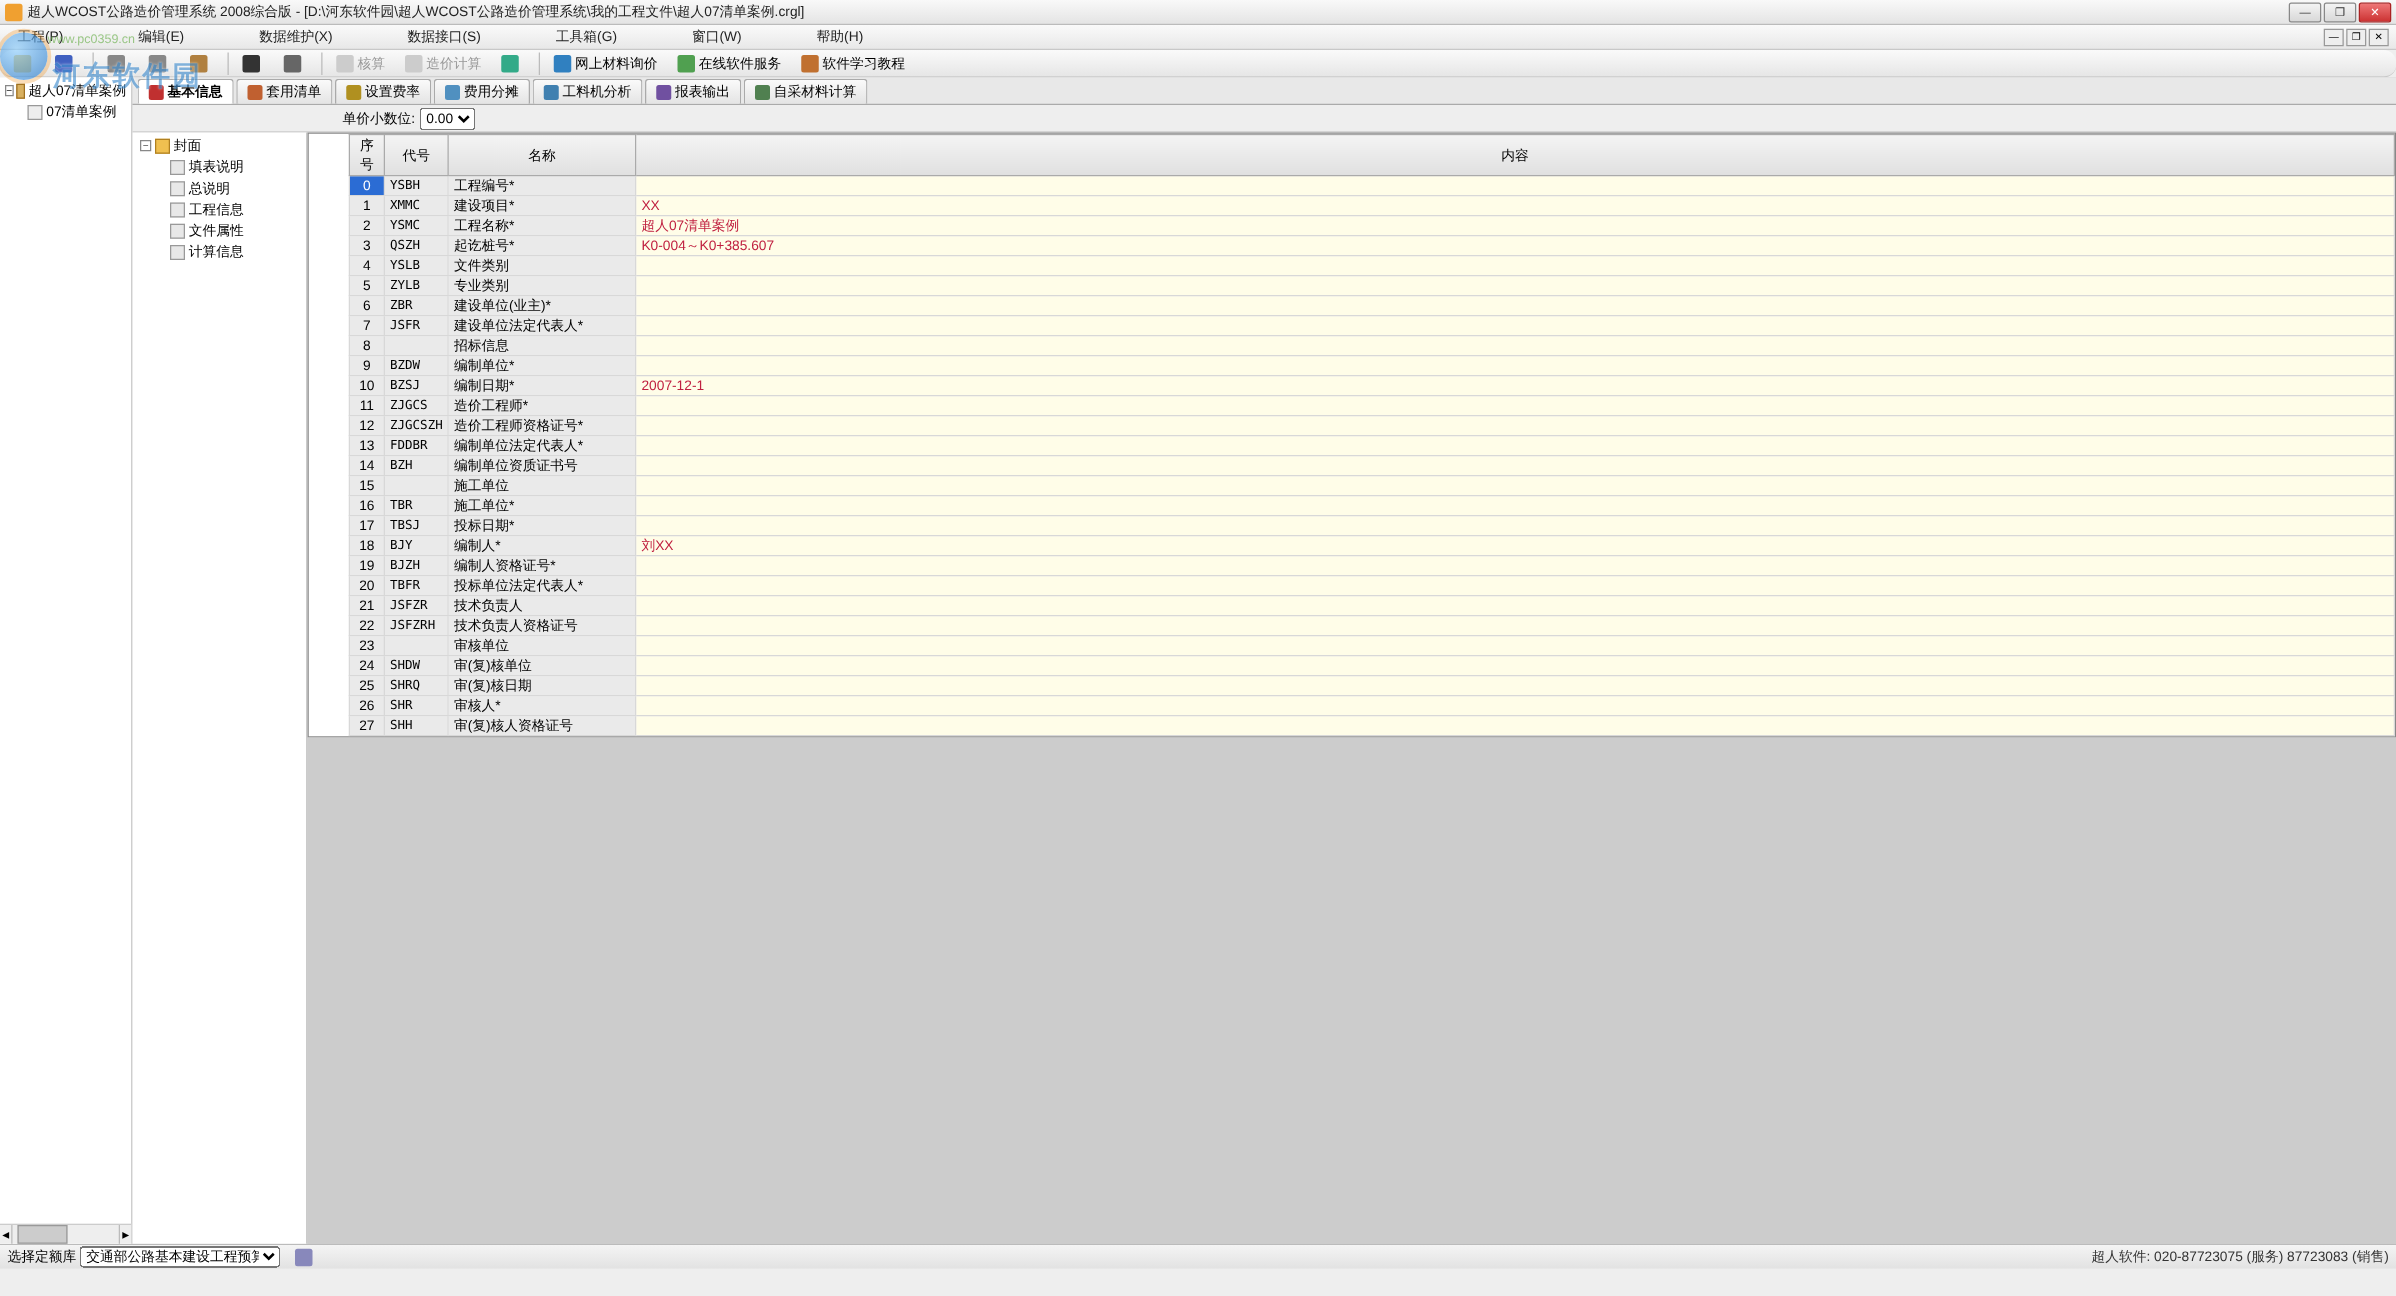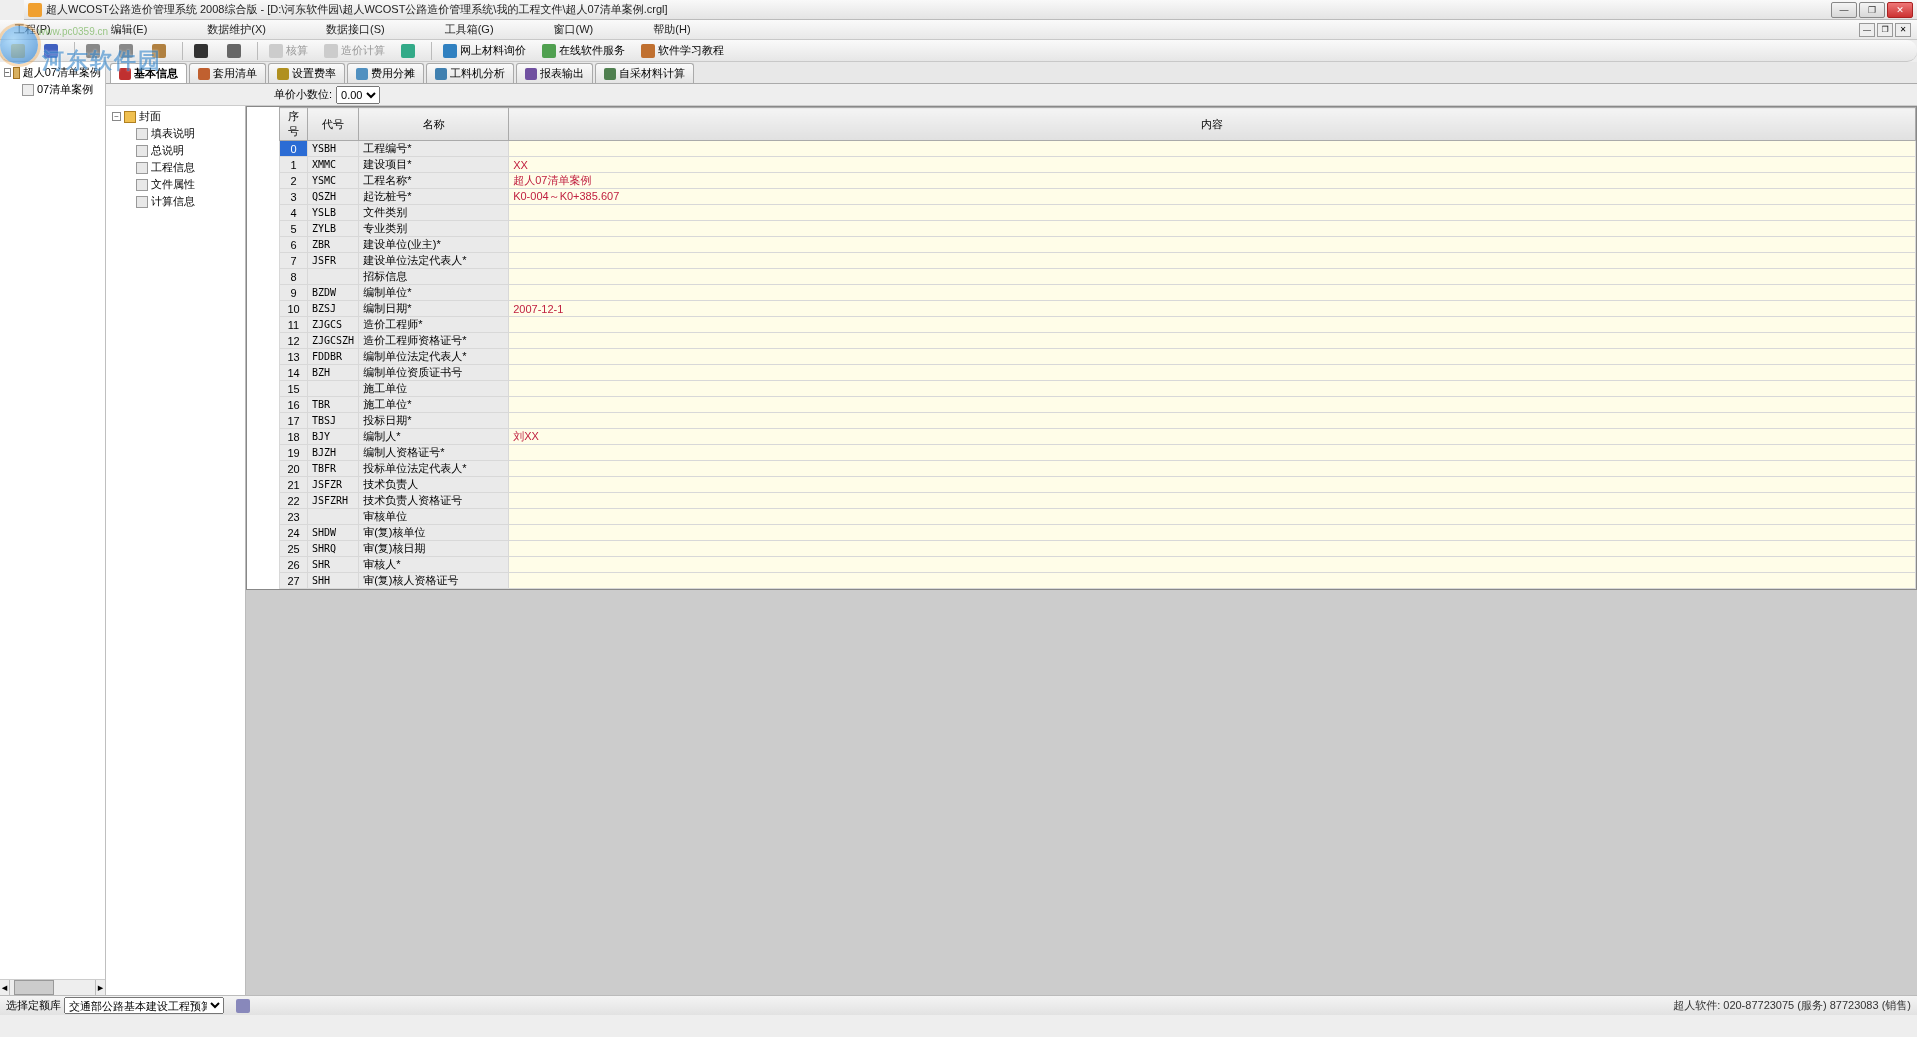--- a/index.html
+++ b/index.html
@@ -1,19 +1,19 @@
 <!DOCTYPE html>
 <html><head>
 <meta charset="utf-8">
 <style>
 * { box-sizing: border-box; margin: 0; padding: 0; }
 body { font-family: "Microsoft YaHei", SimSun, Arial, sans-serif; font-size: 11px; background: #eee; overflow: hidden; }
 
 
-.titlebar { height: 20px; background: linear-gradient(#f9f9f9,#e4e4e4); display: flex; align-items: center; padding: 0 4px; border-bottom: 1px solid #bbb; margin-left: 24px; }
+.titlebar { height: 20px; background: linear-gradient(#f9f9f9,#e4e4e4); display: flex; align-items: center; padding: 0 4px; border-bottom: 1px solid #bbb; }
 .titlebar .icon { width: 14px; height: 14px; background: #f0a030; border-radius: 2px; margin-right: 4px; }
 .titlebar .title { flex: 1; color: #222; }
 .winbtns { display: flex; }
 .winbtn { width: 26px; height: 16px; margin-left: 2px; background: linear-gradient(#f4f4f4,#d8d8d8); border: 1px solid #888; border-radius: 2px; display:flex;align-items:center;justify-content:center;font-size:9px;color:#333; cursor:pointer; }
 .winbtn.close { background: linear-gradient(#e77,#c33); color:#fff; border-color:#a22; }
 
 
 .menubar { height: 20px; background: linear-gradient(#fafafa,#e8e8e8); display: flex; align-items: center; padding: 0 6px; border-bottom: 1px solid #c8c8c8; position:relative;gap:44px; }
 .menuitem { padding: 2px 8px; cursor: pointer; color:#222; }
 .mdiicons { margin-left:auto; display:flex; }

